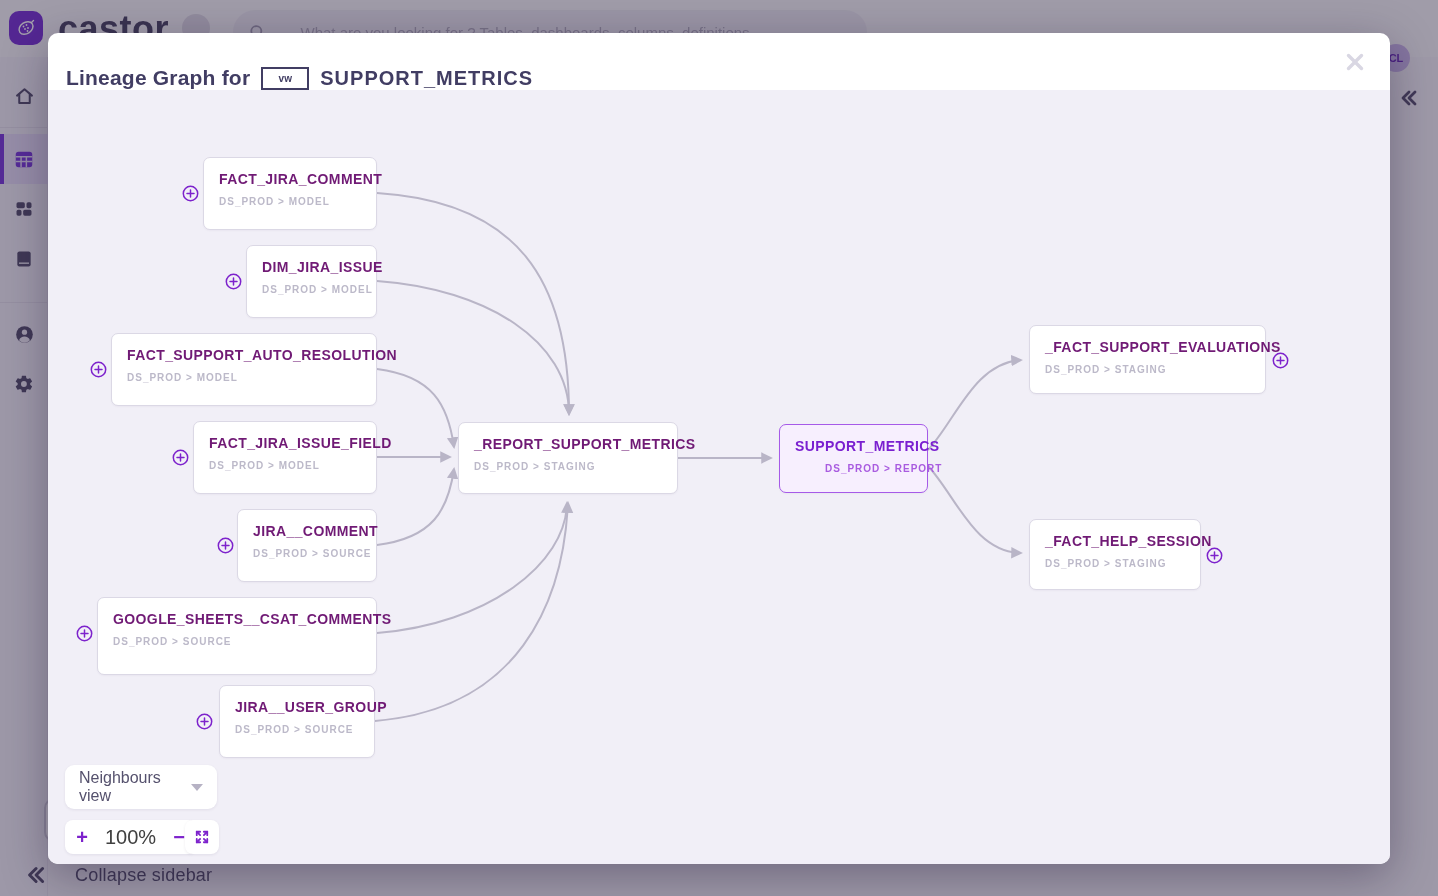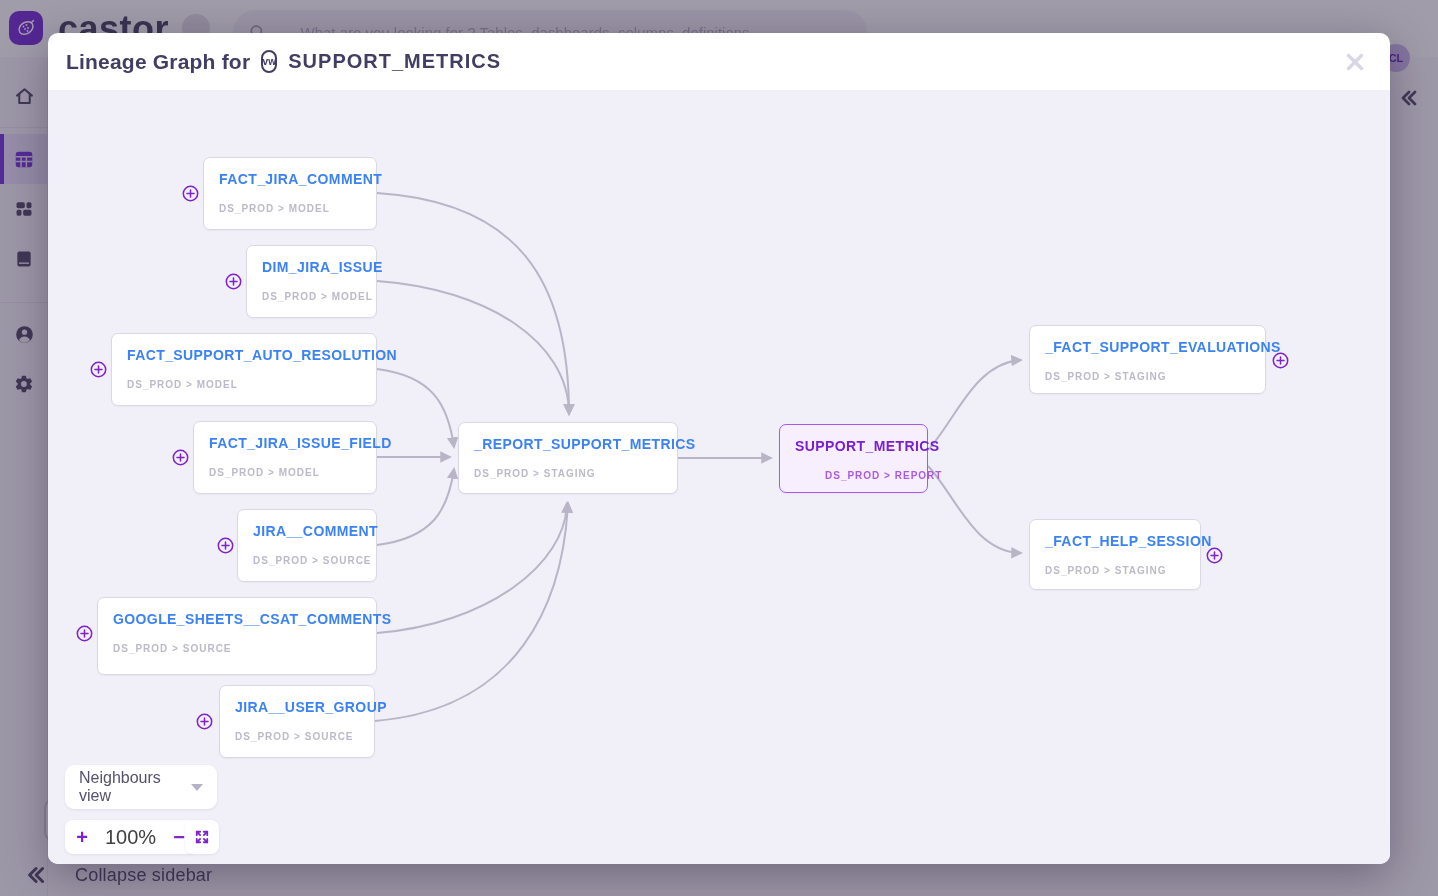--- a/index.html
+++ b/index.html
@@ -26,32 +26,32 @@
   .sp { height:12px; }
   .collapse-row { position:absolute; left:22px; bottom:8px; display:flex; align-items:center; gap:14px; color:#45405f; }
   .collapse-row .lbl { font-size:18px; color:#474260; letter-spacing:.2px;margin-left:13px; }
   .hidden-ctl { position:absolute; left:44px; top:798px; width:46px; height:44px; background:#fff; border:2px solid #cbc8d6; border-radius:10px; }
 
   
   .backdrop { position:absolute; inset:0; background:rgba(56,47,74,0.46); }
 
   
   .modal { position:absolute; left:48px; top:33px; width:1342px; height:831px; background:#fff; border-radius:10px; box-shadow:0 12px 45px rgba(25,15,50,.35); }
-  .modal-header { position:relative; height:57px; display:flex; align-items:center; padding-left:18px; gap:11px; }
+  .modal-header { position:relative; height:57px; display:flex; align-items:flex-end; padding-left:18px; gap:11px; }
   .m-title { font-size:21px; font-weight:800; color:#413d63; letter-spacing:.2px; }
-  .vw-badge { width:16px; height:23px; border:2.4px solid #413d63; border-radius:10px; display:flex; align-items:center; justify-content:center; font-size:10px; font-weight:800; color:#413d63; text-transform:lowercase; }
+  .vw-badge { width:48px; height:23px; border:2.4px solid #413d63; border-radius:0; display:flex; align-items:center; justify-content:center; font-size:10px; font-weight:800; color:#413d63; text-transform:lowercase; }
   .m-entity { font-size:20px; font-weight:800; color:#413d63; letter-spacing:1px; }
   .close-btn { position:absolute; right:20px; top:14px; width:30px; height:30px; display:flex; align-items:center; justify-content:center; cursor:pointer; }
 
   .graph { position:absolute; left:0; top:57px; width:1342px; height:774px; background:#f1eff7; border-radius:0 0 10px 10px; overflow:hidden; }
   .edges { position:absolute; left:0; top:0; }
 
   .node { position:absolute; background:#fff; border:1px solid #dbd8e5; border-radius:7px; padding:13px 15px 0 15px; box-shadow:0 1px 2px rgba(40,30,70,.04); }
-  .node .t { font-size:14px; font-weight:600; color:#3b82f6; letter-spacing:.4px; white-space:nowrap; }
-  .node .s { margin-top:16px; font-size:10px; font-weight:700; color:#bcb9c9; letter-spacing:1px; white-space:nowrap; }
+  .node .t { font-size:14px; font-weight:600; color:#701a75; letter-spacing:.4px; white-space:nowrap; }
+  .node .s { margin-top:9px; font-size:10px; font-weight:700; color:#bcb9c9; letter-spacing:1px; white-space:nowrap; }
   .node.sel { background:#f7effe; border:1.6px solid #a65ae8; }
   .node.sel .t { color:#7a1fd0; }
   .node.sel .s { color:#a95ce0;padding-left:30px; }
 
   .plus { position:absolute; width:17px; height:17px; cursor:pointer; }
 
   .view-select { position:absolute; left:17px; top:675px; width:152px; height:44px; background:#fff; border-radius:9px; box-shadow:0 1px 3px rgba(40,30,70,.08); display:flex; align-items:center; padding:0 14px; gap:10px; cursor:pointer; }
   .view-select .vlabel { font-size:16px; color:#55516d; flex:1; }
   .caret { width:0; height:0; border-left:6px solid transparent; border-right:6px solid transparent; border-top:7px solid #b6b2c4; }
 

